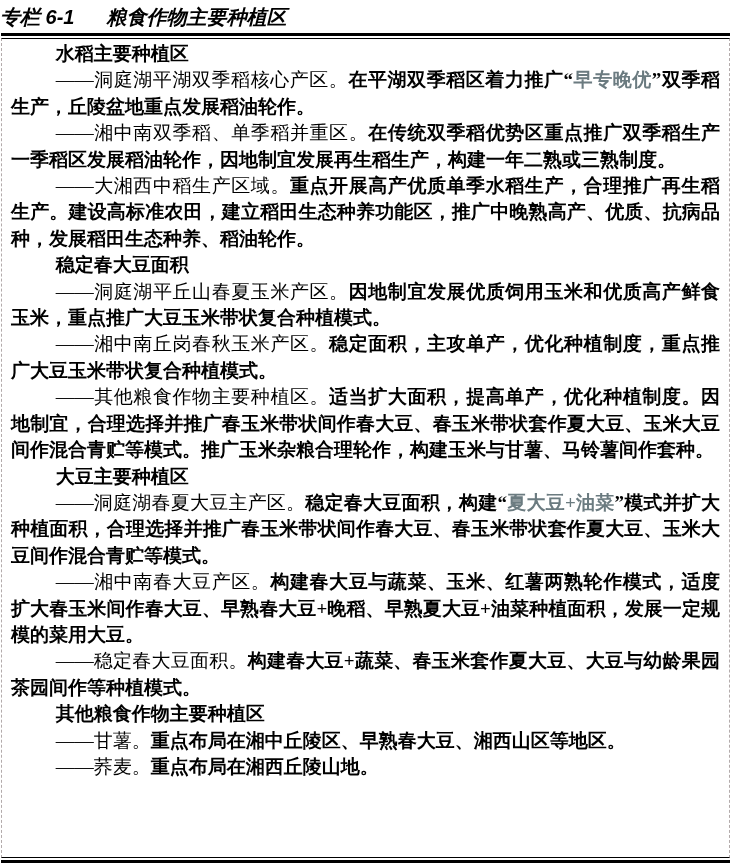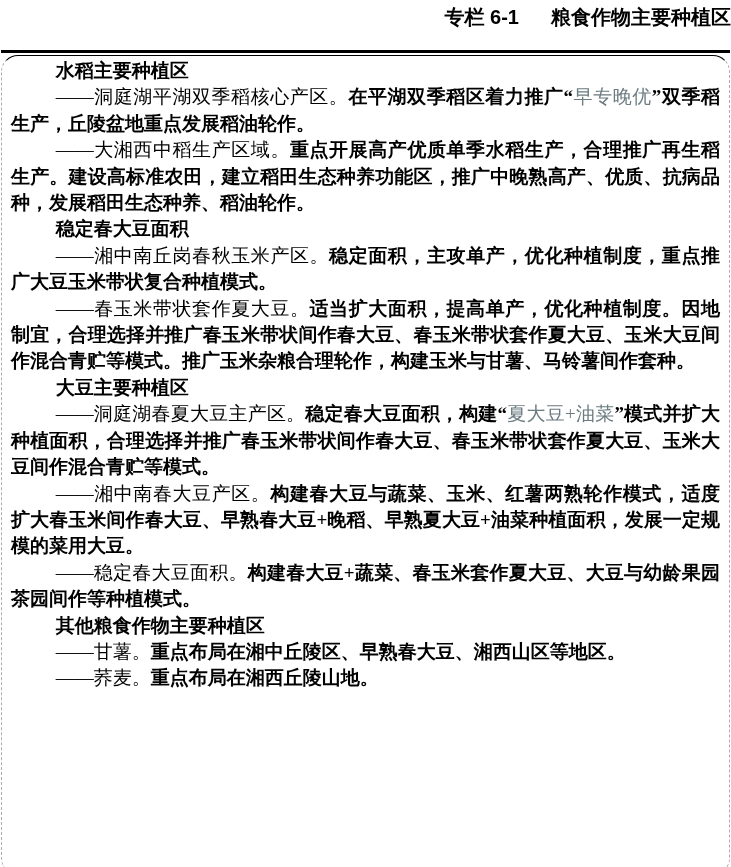--- a/index.html
+++ b/index.html
@@ -14,81 +14,83 @@
     margin: 0; padding: 0;
     background: var(--bg);
   }
   body {
     width: 731px; height: 867px;
     font-family: "Liberation Serif", "DejaVu Serif", serif;
     color: var(--text-color);
     overflow: hidden;
   }
   .title {
-    text-align: right;
+    text-align: left;
     font-family: "Liberation Sans", "DejaVu Sans", sans-serif;
     font-weight: 700;
     font-size: 20px;
     line-height: 24px;
-    padding: 5px 0 21px 0;
+    padding: 5px 0 4px 0;
     white-space: nowrap;
+    font-style: italic;
   }
   .title .gap { display: inline-block; width: 1.6em; }
   .panel {
     margin: 0 1px;
     border-top: 3px solid var(--rule-color);
     border-bottom: 3px solid var(--rule-color);
     height: 830px;
   }
   .panel-inner {
     margin: 2px 0;
     height: 820px;
     border-top: 1px solid var(--rule-color);
     border-bottom: 1px solid var(--rule-color);
     border-left: 1px dashed var(--side-border);
     border-right: 1px dashed var(--side-border);
     padding: 2px 9px 2px 9px;
     overflow: hidden;
-    border-radius: 17px;
   }
   .content {
     font-size: 19px;
     line-height: 26.4px;
   }
   .heading {
     margin: 0;
     text-indent: 2.35em;
     font-weight: 700;
     text-align: justify;
   }
   .para {
     margin: 0;
     text-indent: 2.35em;
     text-align: justify;
   }
   .seg-lead { font-weight: 400; }
   .seg-normal { font-weight: 700; }
-  .seg-quote { font-weight: 400; color: var(--quote-color); }
+  .seg-quote { font-weight: 700; color: var(--quote-color); }
 </style>
 </head>
 <body>
 
 <div class="title">
   <span>专栏 6-1</span><span class="gap"></span><span>粮食作物主要种植区</span>
 </div>
 
 <div class="panel">
   <div class="panel-inner">
     <div class="content">
         <p class="heading">水稻主要种植区</p>
         <p class="para"><span class="seg-lead">——洞庭湖平湖双季稻核心产区。</span><span class="seg-normal">在平湖双季稻区着力推广“</span><span class="seg-quote">早专晚优</span><span class="seg-normal">”双季稻生产，丘陵盆地重点发展稻油轮作。</span></p>
+        <p class="para"><span class="seg-lead">——湘中南双季稻、单季稻并重区。</span><span class="seg-normal">在传统双季稻优势区重点推广双季稻生产一季稻区发展稻油轮作，因地制宜发展再生稻生产，构建一年二熟或三熟制度。</span></p>
         <p class="para"><span class="seg-lead">——大湘西中稻生产区域。</span><span class="seg-normal">重点开展高产优质单季水稻生产，合理推广再生稻生产。建设高标准农田，建立稻田生态种养功能区，推广中晚熟高产、优质、抗病品种，发展稻田生态种养、稻油轮作。</span></p>
         <p class="heading">稳定春大豆面积</p>
+        <p class="para"><span class="seg-lead">——洞庭湖平丘山春夏玉米产区。</span><span class="seg-normal">因地制宜发展优质饲用玉米和优质高产鲜食玉米，重点推广大豆玉米带状复合种植模式。</span></p>
         <p class="para"><span class="seg-lead">——湘中南丘岗春秋玉米产区。</span><span class="seg-normal">稳定面积，主攻单产，优化种植制度，重点推广大豆玉米带状复合种植模式。</span></p>
-        <p class="para"><span class="seg-lead">——春玉米带状套作夏大豆。</span><span class="seg-normal">适当扩大面积，提高单产，优化种植制度。因地制宜，合理选择并推广春玉米带状间作春大豆、春玉米带状套作夏大豆、玉米大豆间作混合青贮等模式。推广玉米杂粮合理轮作，构建玉米与甘薯、马铃薯间作套种。</span></p>
+        <p class="para"><span class="seg-lead">——其他粮食作物主要种植区。</span><span class="seg-normal">适当扩大面积，提高单产，优化种植制度。因地制宜，合理选择并推广春玉米带状间作春大豆、春玉米带状套作夏大豆、玉米大豆间作混合青贮等模式。推广玉米杂粮合理轮作，构建玉米与甘薯、马铃薯间作套种。</span></p>
         <p class="heading">大豆主要种植区</p>
         <p class="para"><span class="seg-lead">——洞庭湖春夏大豆主产区。</span><span class="seg-normal">稳定春大豆面积，构建“</span><span class="seg-quote">夏大豆+油菜</span><span class="seg-normal">”模式并扩大种植面积，合理选择并推广春玉米带状间作春大豆、春玉米带状套作夏大豆、玉米大豆间作混合青贮等模式。</span></p>
         <p class="para"><span class="seg-lead">——湘中南春大豆产区。</span><span class="seg-normal">构建春大豆与蔬菜、玉米、红薯两熟轮作模式，适度扩大春玉米间作春大豆、早熟春大豆+晚稻、早熟夏大豆+油菜种植面积，发展一定规模的菜用大豆。</span></p>
         <p class="para"><span class="seg-lead">——稳定春大豆面积。</span><span class="seg-normal">构建春大豆+蔬菜、春玉米套作夏大豆、大豆与幼龄果园茶园间作等种植模式。</span></p>
         <p class="heading">其他粮食作物主要种植区</p>
         <p class="para"><span class="seg-lead">——甘薯。</span><span class="seg-normal">重点布局在湘中丘陵区、早熟春大豆、湘西山区等地区。</span></p>
         <p class="para"><span class="seg-lead">——荞麦。</span><span class="seg-normal">重点布局在湘西丘陵山地。</span></p>
       </div>
   </div>
 </div>

